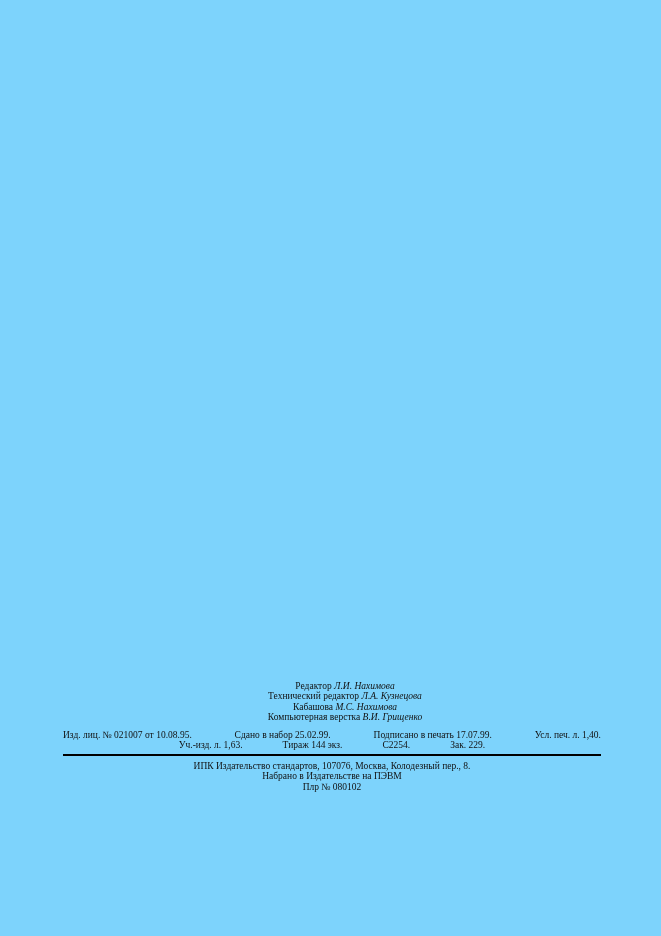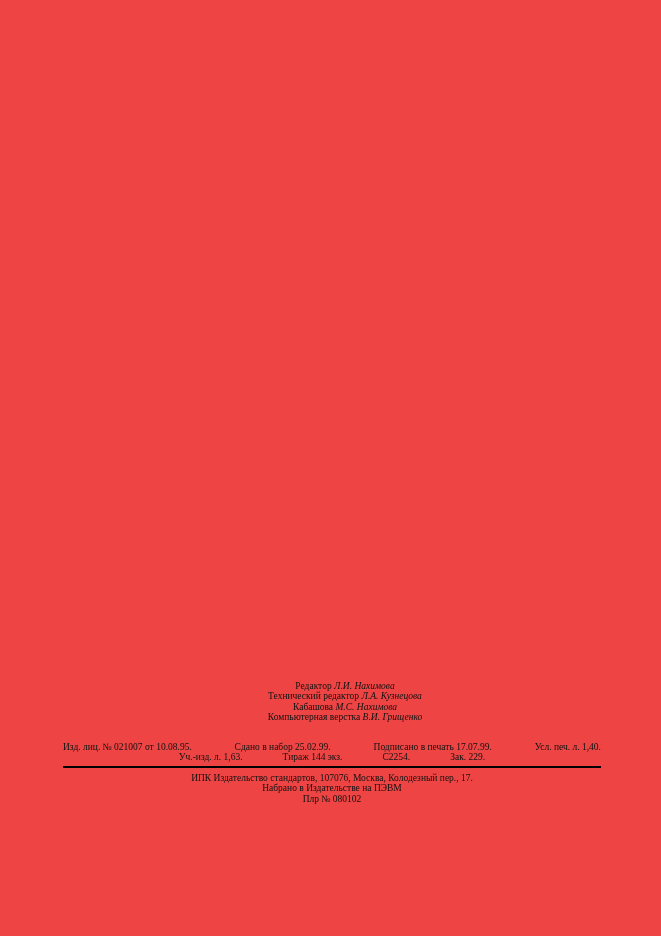--- a/index.html
+++ b/index.html
@@ -4,21 +4,21 @@
 <style>
   html, body {
     margin: 0;
     padding: 0;
     background: #ffffff;
   }
   .page {
     position: relative;
     width: 661px;
     height: 936px;
-    background: #ef4444;
+    background: #7dd3fc;
     font-family: "Liberation Serif", serif;
     color: #111111;
     overflow: hidden;
   }
   .colophon {
     position: absolute;
     left: 63px;
     top: 681px;
     width: 538px;
     font-size: 9.5px;
@@ -29,21 +29,21 @@
     text-align: center;
     padding-left: 26px; 
   }
   .editor-line .role {
     font-style: normal;
   }
   .editor-line .name {
     font-style: italic;
   }
   .imprint-row-1 {
-    margin-top: 20px;
+    margin-top: 8px;
     display: flex;
     justify-content: space-between;
     align-items: center;
   }
   .imprint-row-2 {
     display: flex;
     justify-content: center;
     gap: 40px;
     align-items: baseline;
   }
@@ -98,19 +98,19 @@
     <div class="imprint-row-2">
       <span>Уч.-изд. л.  1,63.</span>
       <span>Тираж 144 экз.</span>
       <span>С2254.</span>
       <span>Зак. 229.</span>
     </div>
 
     <hr class="rule">
 
     <div class="publisher-block">
-      <div>ИПК Издательство стандартов, 107076, Москва, Колодезный пер., 17.</div>
+      <div>ИПК Издательство стандартов, 107076, Москва, Колодезный пер., 8.</div>
       <div>Набрано в Издательстве на ПЭВМ</div>
       <div>Плр № 080102</div>
     </div>
 
   </div>
 </div>
 
 </body></html>

